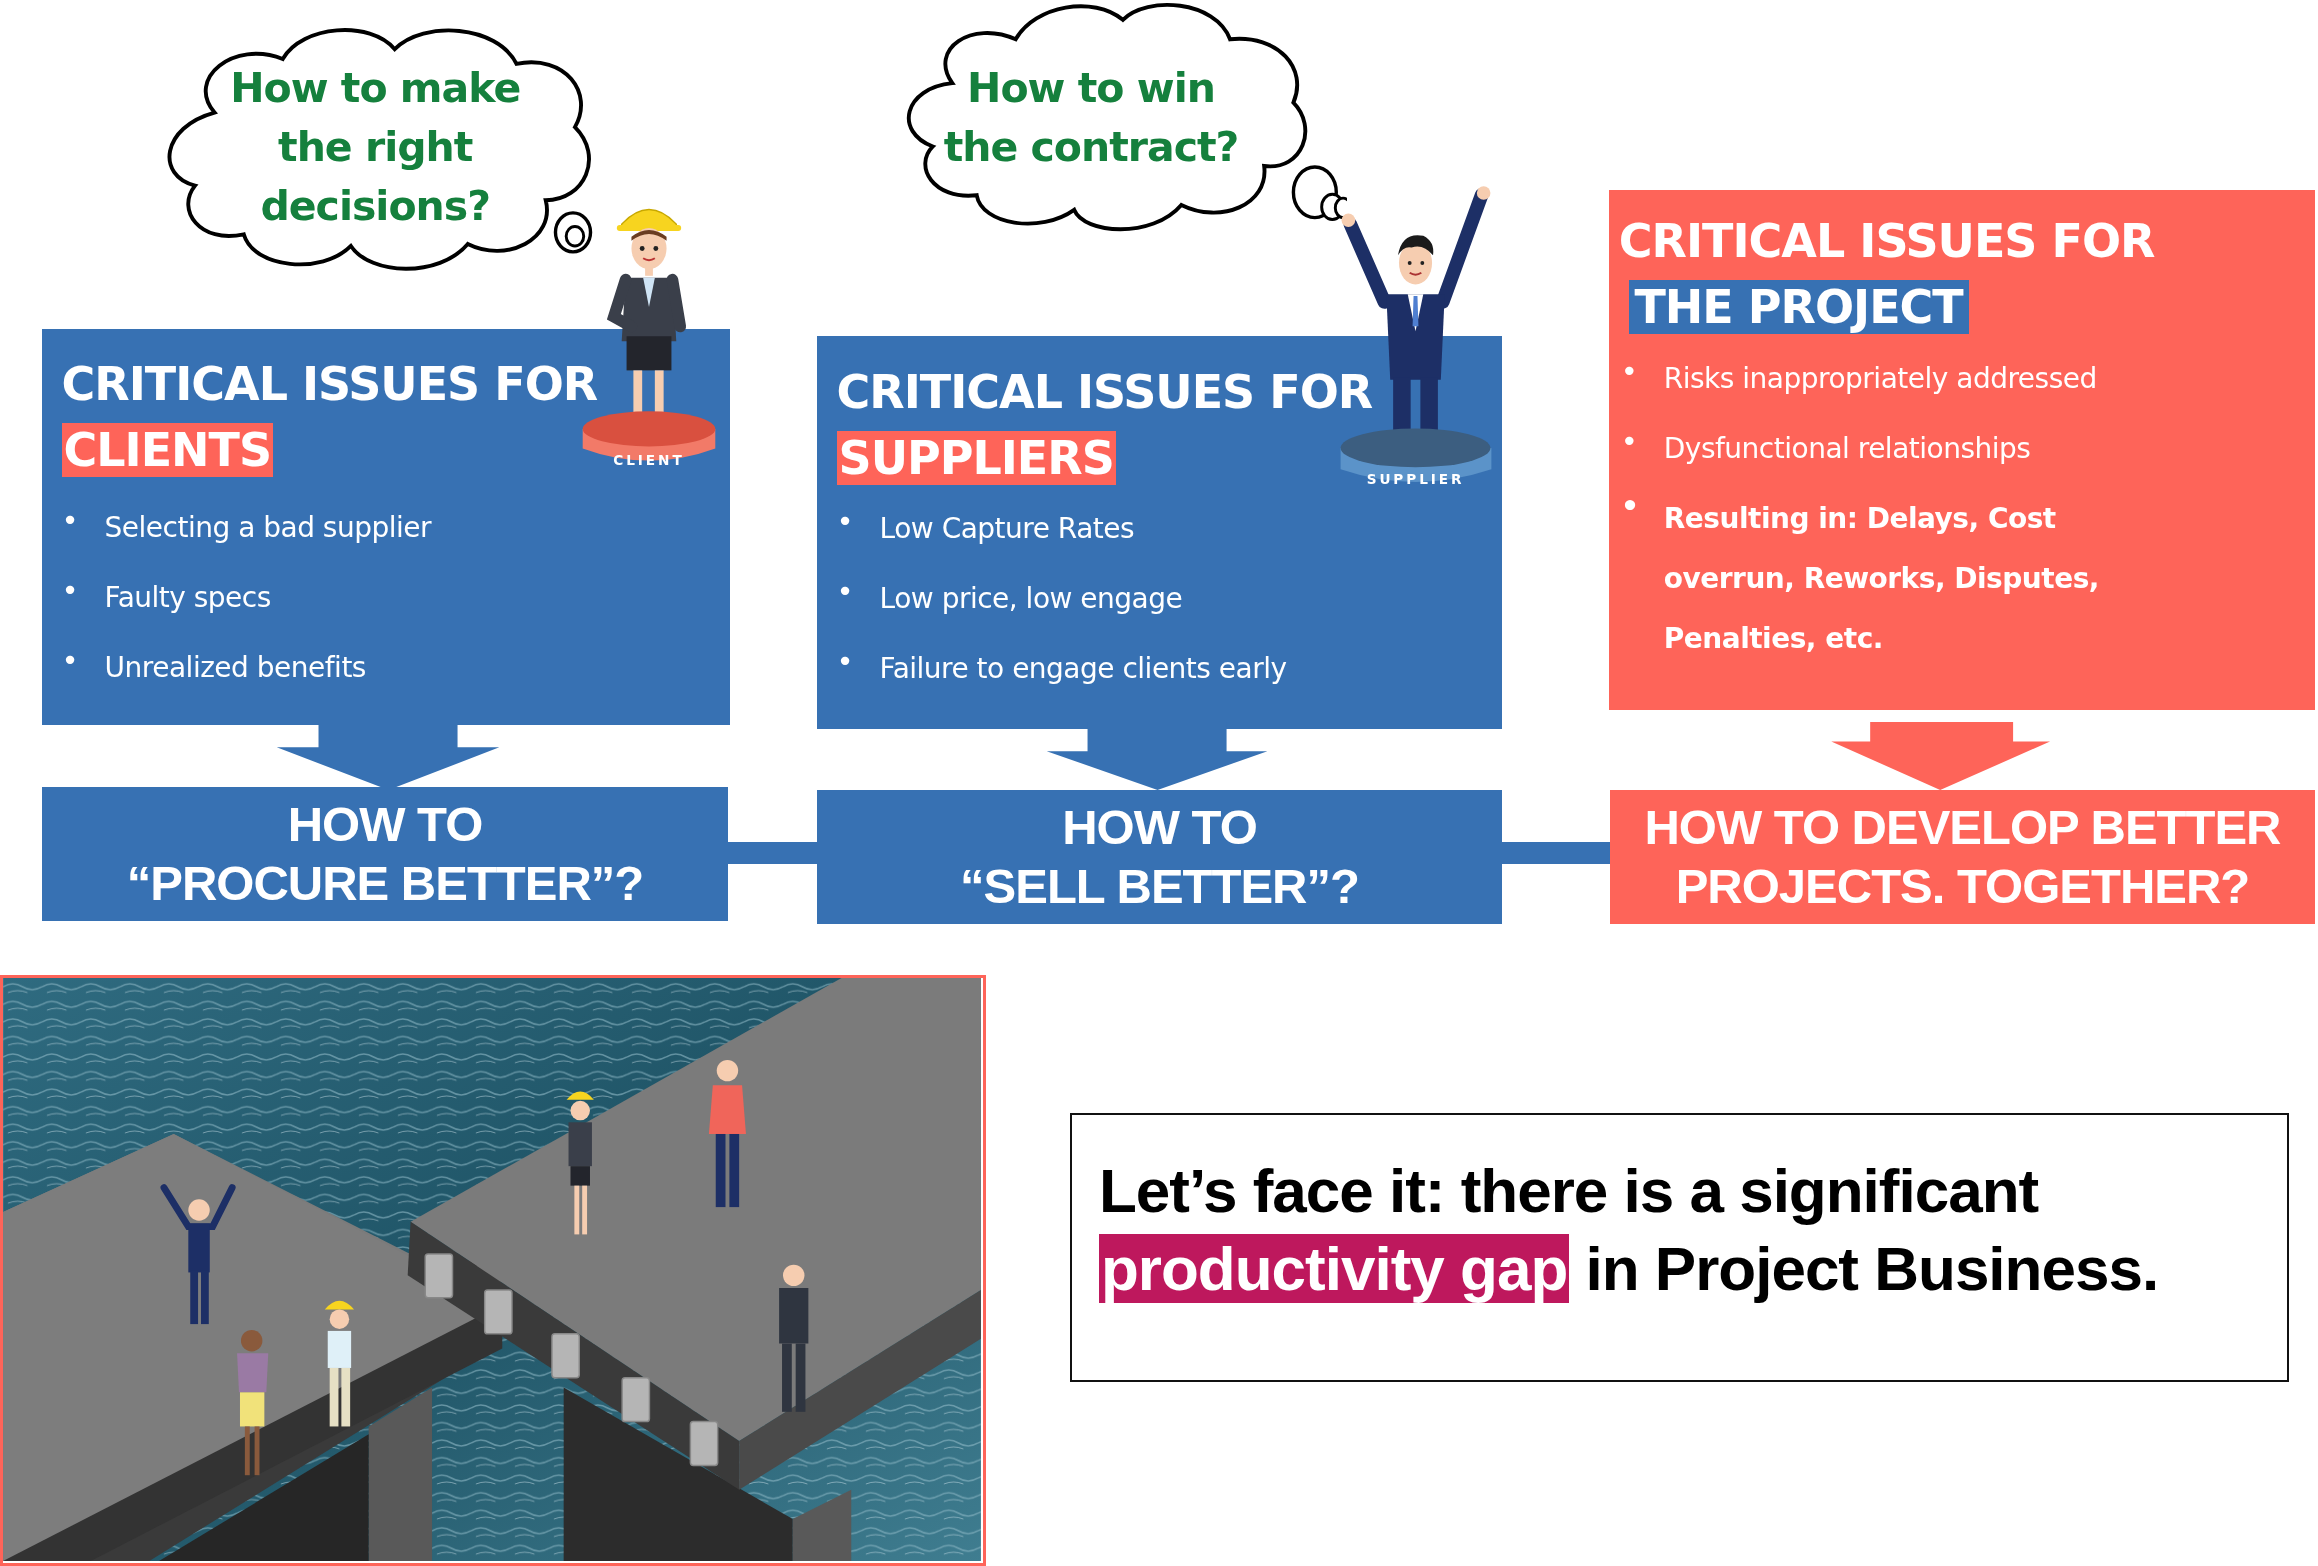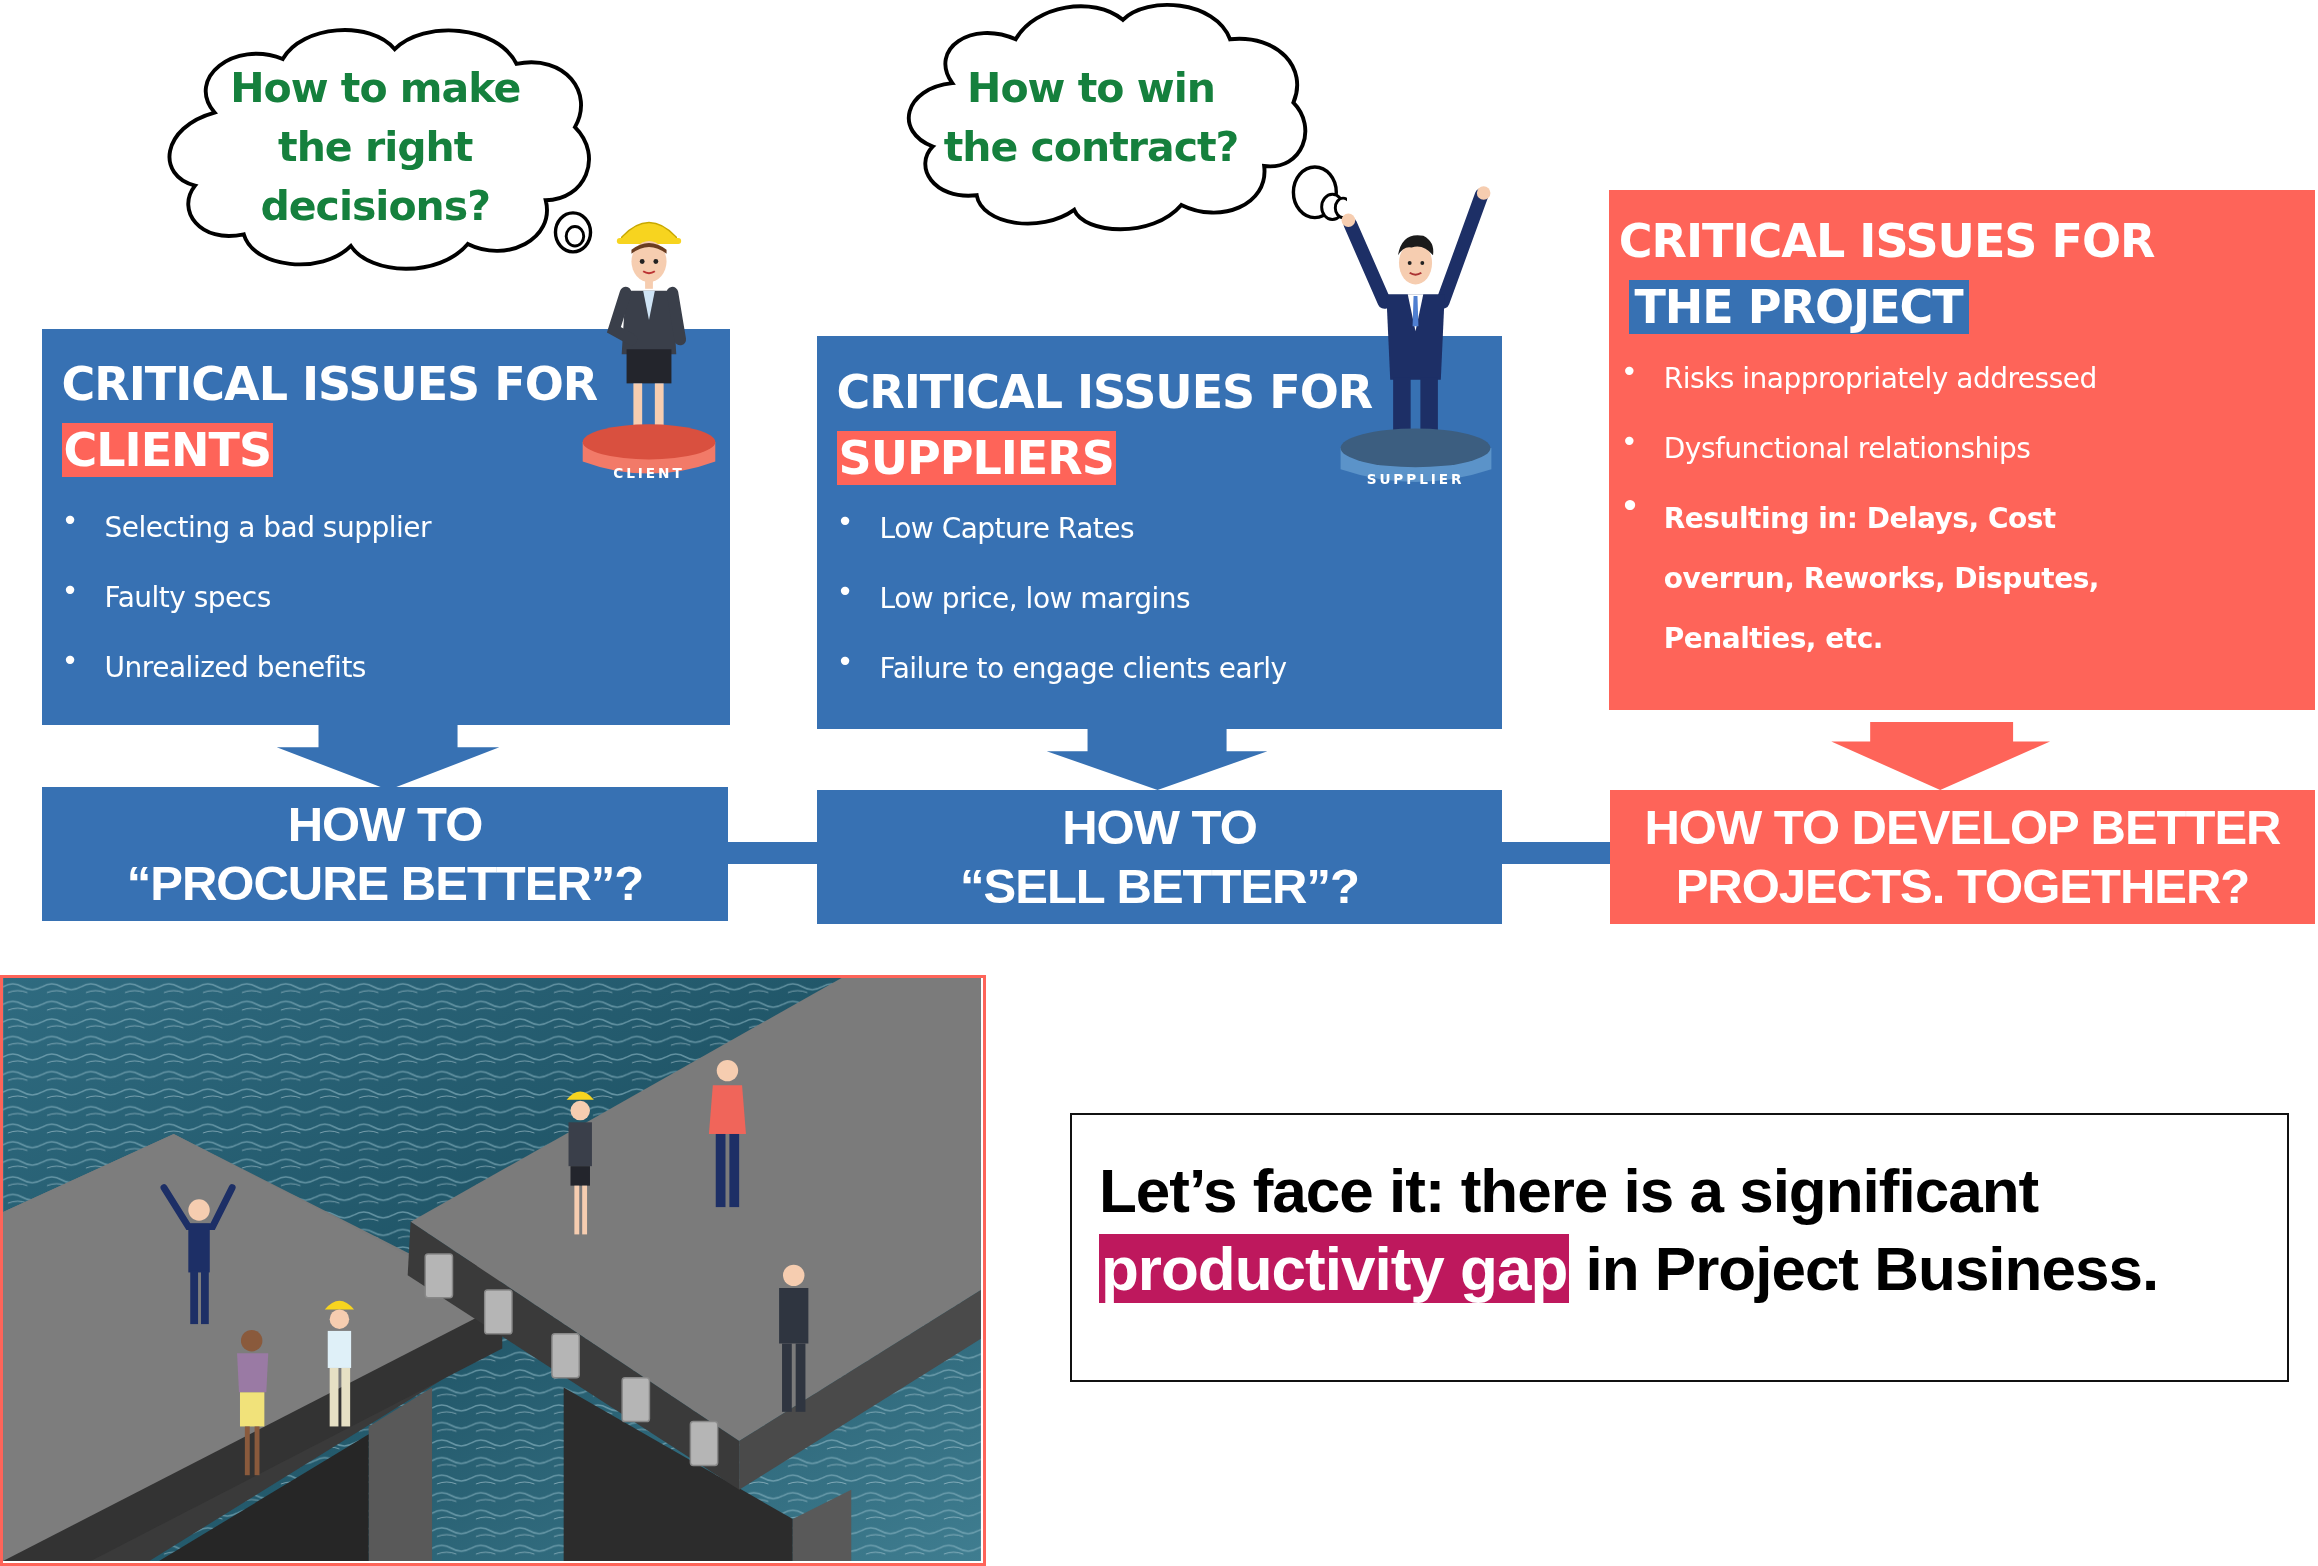--- a/index.html
+++ b/index.html
@@ -62,21 +62,21 @@
     <div>CRITICAL ISSUES FOR</div>
     <div><span class="hl-red">CLIENTS</span></div>
   </div>
   <ul class="bullets" style="top:164px;">
     <li>Selecting a bad supplier</li>
     <li>Faulty specs</li>
     <li>Unrealized benefits</li>
   </ul>
 </div>
 
-<div class="abs" style="left:571px; top:193px; width:156px; height:293px;">
+<div class="abs" style="left:571px; top:180px; width:156px; height:293px;">
   <svg width="156" height="293" viewBox="0 0 160 300">
     <g>
       <path d="M52,45 Q80,15 108,45 L108,50 L52,50 Z" fill="#f7d41f" stroke="#c8a800" stroke-width="1.5"></path>
       <rect x="47" y="46" width="66" height="6" rx="3" fill="#f7d41f"></rect>
       <ellipse cx="80" cy="70" rx="18" ry="21" fill="#f6cdb0"></ellipse>
       <path d="M62,62 Q80,48 98,62 L98,58 Q80,44 62,58 Z" fill="#6a3d22"></path>
       <circle cx="73" cy="70" r="2.5" fill="#222"></circle>
         <circle cx="87" cy="70" r="2.5" fill="#222"></circle>
       <path d="M74,80 Q80,84 86,80" stroke="#b33" stroke-width="2" fill="none"></path>
       <rect x="76" y="90" width="8" height="8" fill="#f6cdb0"></rect>
@@ -98,21 +98,21 @@
   </svg>
 </div>
 
 <div class="issue-box blue" style="left:817px; top:336px; width:685px; height:393px;">
   <div class="issue-title" style="top:23.4px;">
     <div>CRITICAL ISSUES FOR</div>
     <div><span class="hl-red">SUPPLIERS</span></div>
   </div>
   <ul class="bullets" style="top:158px;">
     <li>Low Capture Rates</li>
-    <li>Low price, low margins</li>
+    <li>Low price, low engage</li>
     <li>Failure to engage clients early</li>
   </ul>
 </div>
 
 <div class="abs" style="left:1326px; top:185px; width:180px; height:302px;">
   <svg width="180" height="302" viewBox="0 0 185 310">
     <g>
       <path d="M25,40 L60,120" stroke="#1d2f66" stroke-width="14" stroke-linecap="round"></path>
       <path d="M160,10 L120,120" stroke="#1d2f66" stroke-width="14" stroke-linecap="round"></path>
       <circle cx="23" cy="36" r="7" fill="#f6cdb0"></circle>

